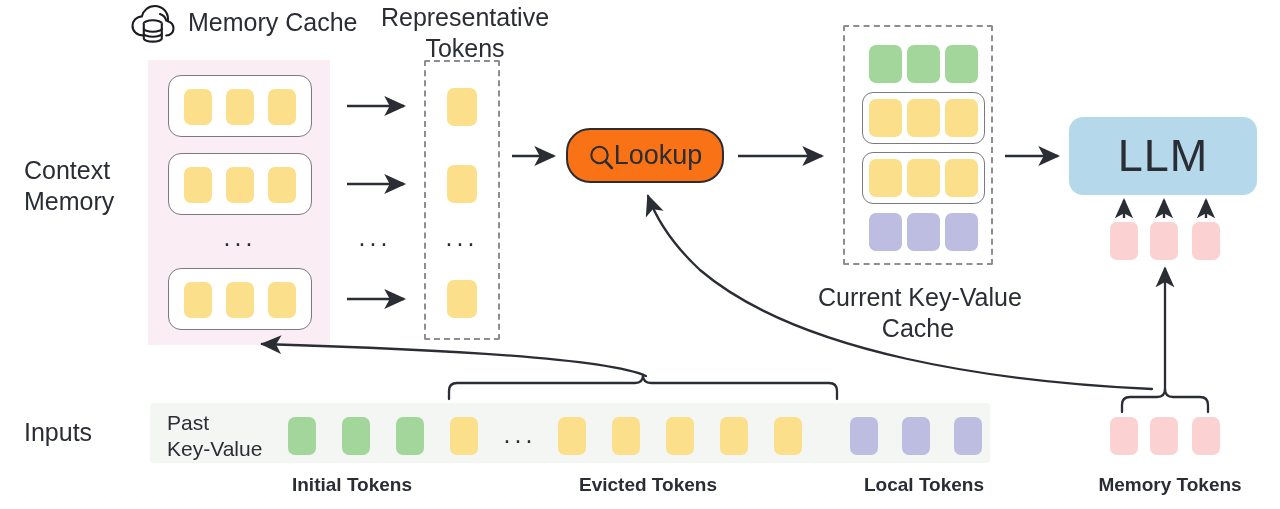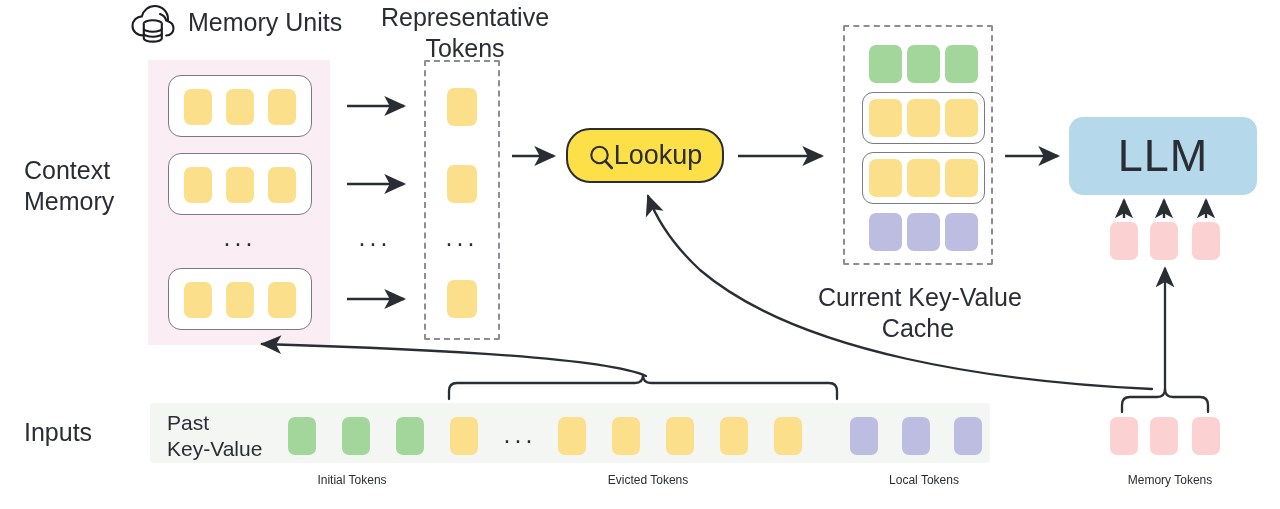--- a/index.html
+++ b/index.html
@@ -25,21 +25,21 @@
 
   
   .label {
     position: absolute;
     color: #2b2d35;
     line-height: 1.24;
     white-space: pre;
   }
   .lbl-big   { font-size: 25px; }
   .lbl-mid   { font-size: 21px; }
-  .lbl-small { font-size: 12px; }
+  .lbl-small { font-size: 19px; font-weight: bold; }
   .center { text-align: center; }
 
   
   .chip {
     position: absolute;
     border-radius: 7px;
   }
   .chip-yellow { background: #fcdf8a; }
   .chip-green  { background: #a3d69b; }
   .chip-purple { background: #bdbce1; }
@@ -71,21 +71,21 @@
     border-radius: 11px;
     box-sizing: border-box;
   }
   .inputs-bg {
     position: absolute;
     background: #f4f6f4;
     border-radius: 3px;
   }
   .lookup-box {
     position: absolute;
-    background: #fde047;
+    background: #f97316;
     border: 2px solid #2b2d35;
     border-radius: 24px;
     box-sizing: border-box;
     display: flex;
     align-items: center;
     justify-content: center;
     gap: 8px;
   }
   .lookup-text { font-size: 27px; color: #2b2d35; }
   .llm-box {
@@ -118,21 +118,21 @@
   <div class="abs" style="left:130px; top:2px; width:46px; height:44px;">
     <svg width="46" height="44" viewBox="0 0 46 44">
       <path d="M13.5 33.5 C6.5 33.5 2.5 29 2.5 23.8 C2.5 18.8 6.6 14.6 11.8 14.4 C13.2 8.4 18.4 4 24.8 4 C32.1 4 38 9.9 38 17.2 C38 17.9 37.95 18.6 37.85 19.2 C41.4 20.3 43.5 23.2 43.5 26.6 C43.5 30.6 40.3 33.5 36.2 33.5" fill="none" stroke="#1d1d21" stroke-width="2.1" stroke-linecap="round"></path>
       <path d="M30 12 C33.4 13.2 35.6 15.7 36.2 18.6" fill="none" stroke="#1d1d21" stroke-width="2.1" stroke-linecap="round"></path>
       <ellipse cx="22.8" cy="21.5" rx="9" ry="3.3" fill="#fff" stroke="#1d1d21" stroke-width="2.1"></ellipse>
       <path d="M13.8 21.5 v14.8 c0 1.85 4.03 3.3 9 3.3 s9 -1.45 9 -3.3 v-14.8" fill="#fff" stroke="#1d1d21" stroke-width="2.1"></path>
       <path d="M13.8 26.4 c0 1.85 4.03 3.3 9 3.3 s9 -1.45 9 -3.3" fill="none" stroke="#1d1d21" stroke-width="2.1"></path>
       <path d="M13.8 31.4 c0 1.85 4.03 3.3 9 3.3 s9 -1.45 9 -3.3" fill="none" stroke="#1d1d21" stroke-width="2.1"></path>
     </svg>
   </div>
-  <div class="label lbl-big" style="left:188px; top:7px;">Memory Units</div>
+  <div class="label lbl-big" style="left:188px; top:7px;">Memory Cache</div>
 
   <div class="label lbl-big center" style="left:375px; top:2px; width:180px;"><span>Representative
 Tokens</span></div>
 
   <div class="label lbl-big" style="left:24px; top:155px;"><span>Context
 Memory</span></div>
 
   <div class="mem-bg" style="left:148px; top:60px; width:182px; height:285px;"></div>
 
   <div class="mem-unit" style="left:168px; top:75px; width:144px; height:62px;">

